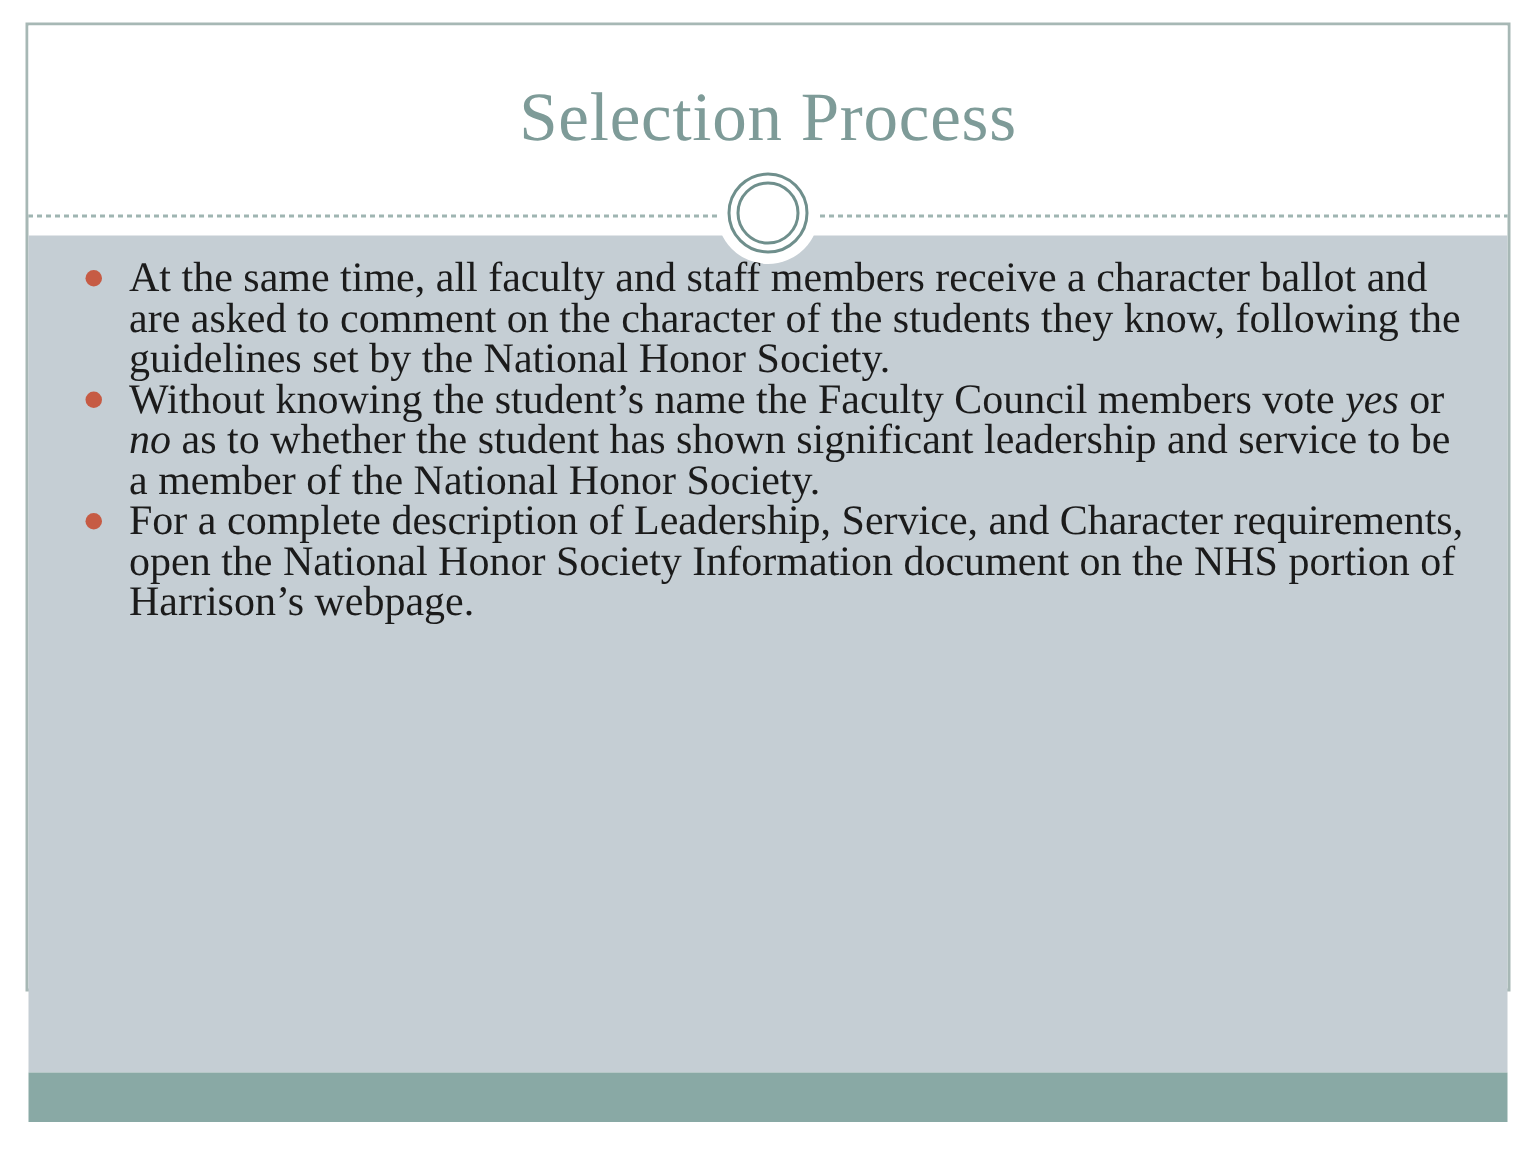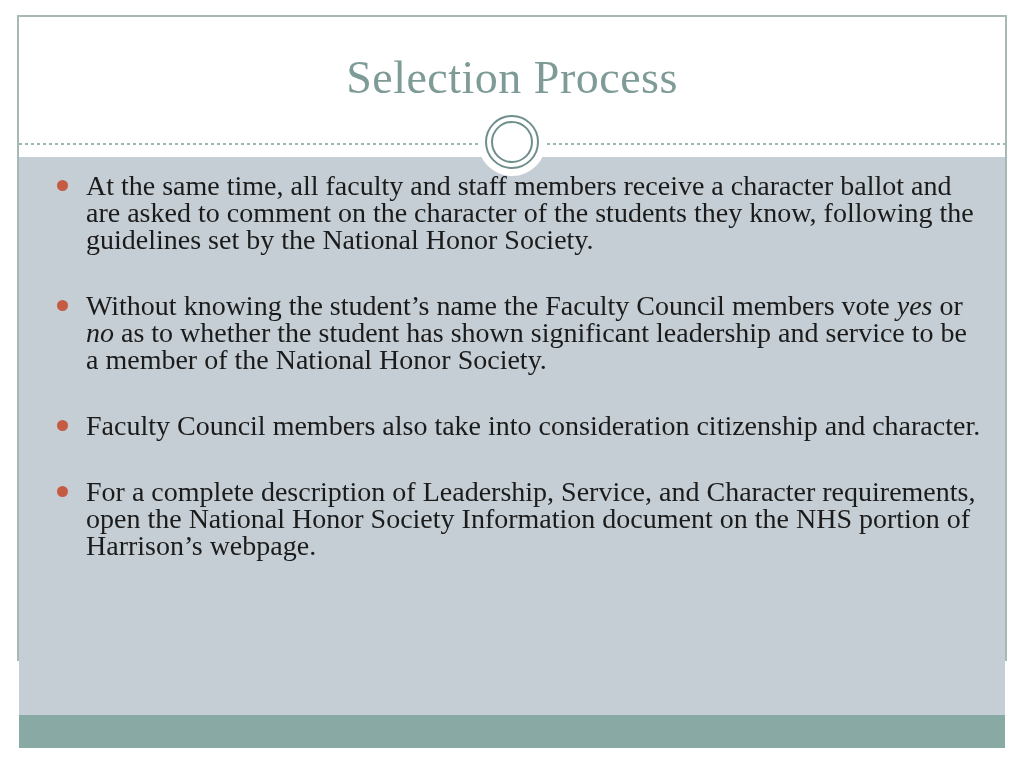--- a/index.html
+++ b/index.html
@@ -51,21 +51,21 @@
     position:absolute; left:0; top:140px; width:986px; height:558px;
     background:var(--body-bg); z-index:0;
   }
   .bullet-list{
     list-style:none;
     padding:15px 24px 0 38px;
     color:var(--text);
     font-size:28px; line-height:27px;
   }
   .bullet-item{position:relative; padding-left:29px; max-width:930px;}
-  .bullet-item + .bullet-item{margin-top:39px;}
+  .bullet-item + .bullet-item{}
   .bullet-dot{
     position:absolute; left:0; top:8px; width:11px; height:11px;
     border-radius:50%; background:var(--bullet-dot);
   }
   .em{font-style:italic;}
   
   .footer-band{
     position:absolute; left:0; top:698px; width:986px; height:33px;
     background:var(--footer-band);
   }
@@ -91,24 +91,20 @@
       <li class="bullet-item">
         <span class="bullet-dot"></span>
         <span>At the same time, all faculty and staff members receive a character ballot and are asked to comment on the character of the students they know, following the guidelines set by the National Honor Society.</span>
       </li>
 
       <li class="bullet-item">
         <span class="bullet-dot"></span>
         <span>Without knowing the student’s name the Faculty Council members vote </span><span class="em">yes</span><span> or </span><span class="em">no</span><span> as to whether the student has shown significant leadership and service to be a member of the National Honor Society.</span>
       </li>
 
-      <li class="bullet-item">
-        <span class="bullet-dot"></span>
-        <span>Faculty Council members also take into consideration citizenship and character.</span>
-      </li>
 
       <li class="bullet-item">
         <span class="bullet-dot"></span>
         <span>For a complete description of Leadership, Service, and Character requirements, open the National Honor Society Information document on the NHS portion of Harrison’s webpage.</span>
       </li>
 
     </ul>
   </div>
 
   <div class="footer-band"></div>

